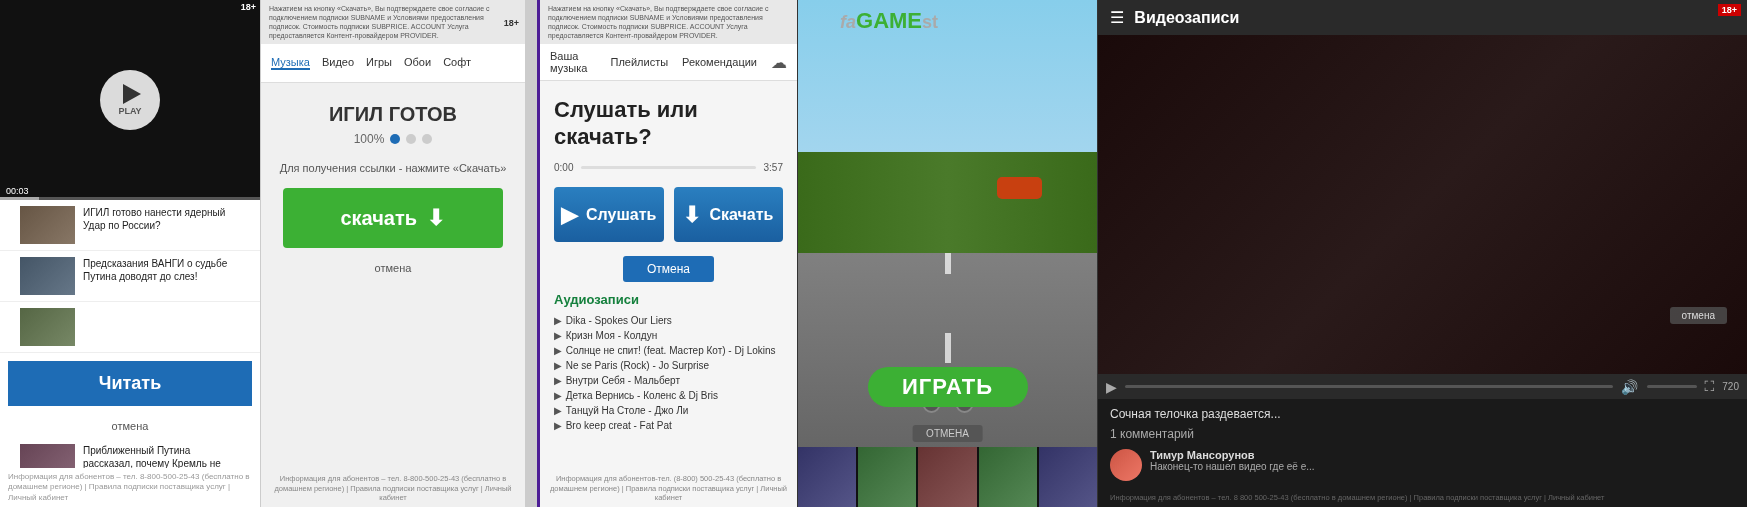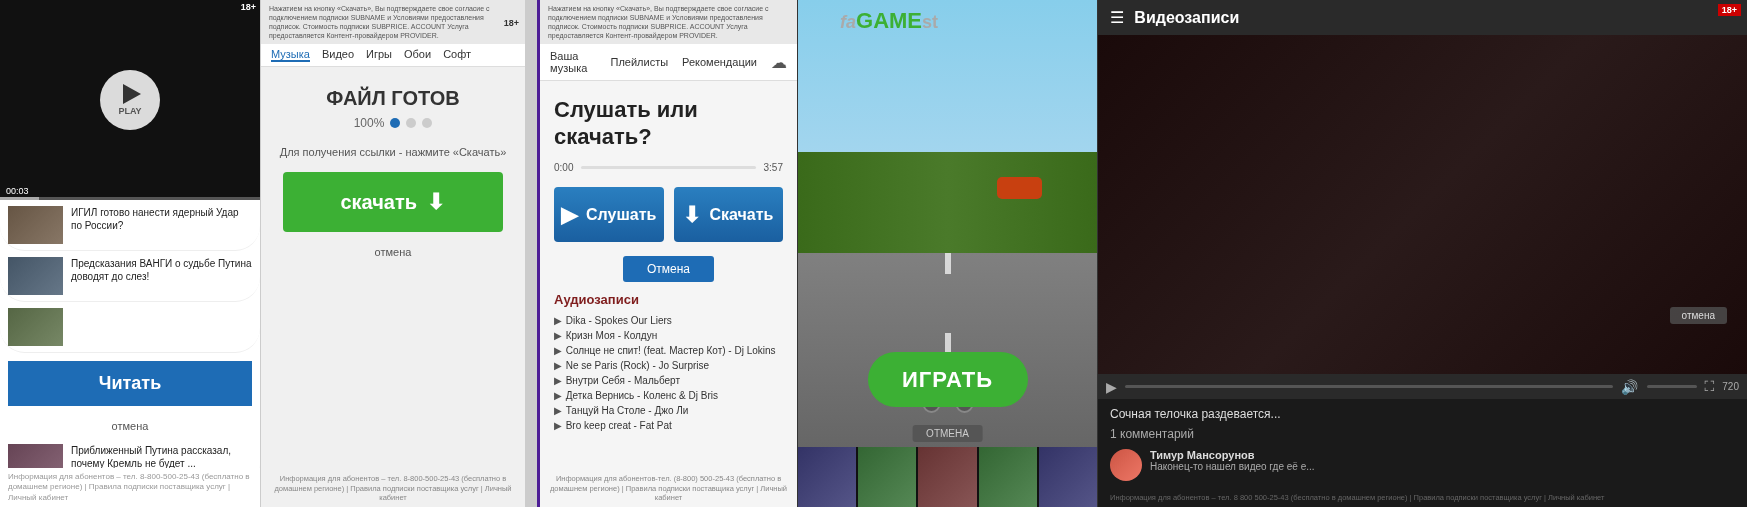--- a/index.html
+++ b/index.html
@@ -77,24 +77,23 @@
       background: #aaa;
     }
     .panel1-news {
       flex: 1;
       background: #fff;
       overflow: hidden;
     }
     .news-item {
       display: flex;
       align-items: flex-start;
-      padding: 6px 8px;
+      padding: 6px 20px;
       border-bottom: 1px solid #eee;
       gap: 8px;
-      border-radius: 25px;
     }
     .news-thumb {
       width: 55px;
       height: 38px;
       background: #888;
       flex-shrink: 0;
     }
     .news-thumb.t1 { background: linear-gradient(135deg, #654, #876); }
     .news-thumb.t2 { background: linear-gradient(135deg, #456, #678); }
     .news-thumb.t3 { background: linear-gradient(135deg, #564, #786); }
@@ -151,21 +150,21 @@
     .panel2-toptext {
       font-size: 7px;
       color: #555;
       padding: 4px 8px;
       line-height: 1.3;
       background: #e8e8e8;
     }
     .panel2-nav {
       display: flex;
       gap: 12px;
-      padding: 4px 10px;
+      padding: 12px 10px;
       background: #fff;
       border-bottom: 1px solid #ddd;
     }
     .panel2-nav-item {
       font-size: 11px;
       color: #333;
       cursor: pointer;
     }
     .panel2-nav-item.active { color: #1e6cb5; border-bottom: 2px solid #1e6cb5; }
     .panel2-age {
@@ -352,21 +351,21 @@
       color: #fff;
       border: none;
       padding: 6px 24px;
       font-size: 12px;
       border-radius: 3px;
       cursor: pointer;
     }
     .audio-list-title {
       font-size: 13px;
       font-weight: bold;
-      color: #7f1d1d;
+      color: #15803d;
       margin-bottom: 6px;
     }
     .audio-list {
       list-style: none;
     }
     .audio-list li {
       font-size: 10px;
       color: #333;
       padding: 2px 0;
       display: flex;
@@ -413,21 +412,21 @@
       height: 100%;
       background: linear-gradient(180deg, #87ceeb 0%, #87ceeb 40%, #5a7a3a 40%, #5a7a3a 100%);
       position: relative;
     }
     .panel4-game-btn {
       position: absolute;
       bottom: 100px;
       left: 50%;
       transform: translateX(-50%);
       width: 160px;
-      height: 55px;
+      height: 40px;
       background: #3cb034;
       color: #fff;
       font-size: 22px;
       font-weight: bold;
       display: flex;
       align-items: center;
       justify-content: center;
       border-radius: 30px;
       cursor: pointer;
       letter-spacing: 1px;
@@ -651,21 +650,21 @@
   <div class="panel2-toptext">Нажатием на кнопку «Скачать», Вы подтверждаете свое согласие с подключением подписки SUBNAME и Условиями предоставления подписок. Стоимость подписки SUBPRICE. ACCOUNT Услуга предоставляется Контент-провайдером PROVIDER.</div>
   <div class="panel2-nav">
     <span class="panel2-nav-item active">Музыка</span>
     <span class="panel2-nav-item">Видео</span>
     <span class="panel2-nav-item">Игры</span>
     <span class="panel2-nav-item">Обои</span>
     <span class="panel2-nav-item">Софт</span>
   </div>
   <span class="panel2-age">18+</span>
   <div class="panel2-content">
-    <div class="file-ready-title">ФАЙЛ ГОТОВ</div>
+    <div class="file-ready-title">ИГИЛ ГОТОВ</div>
     <div class="file-progress">
       <span class="file-pct">100%</span>
       <span class="progress-dot"></span>
       <span class="progress-dot inactive"></span>
       <span class="progress-dot inactive"></span>
     </div>
     <div class="file-hint">Для получения ссылки - нажмите «Скачать»</div>
     <div class="download-btn">
       <span>скачать</span>
       <span class="download-icon">⬇</span>

